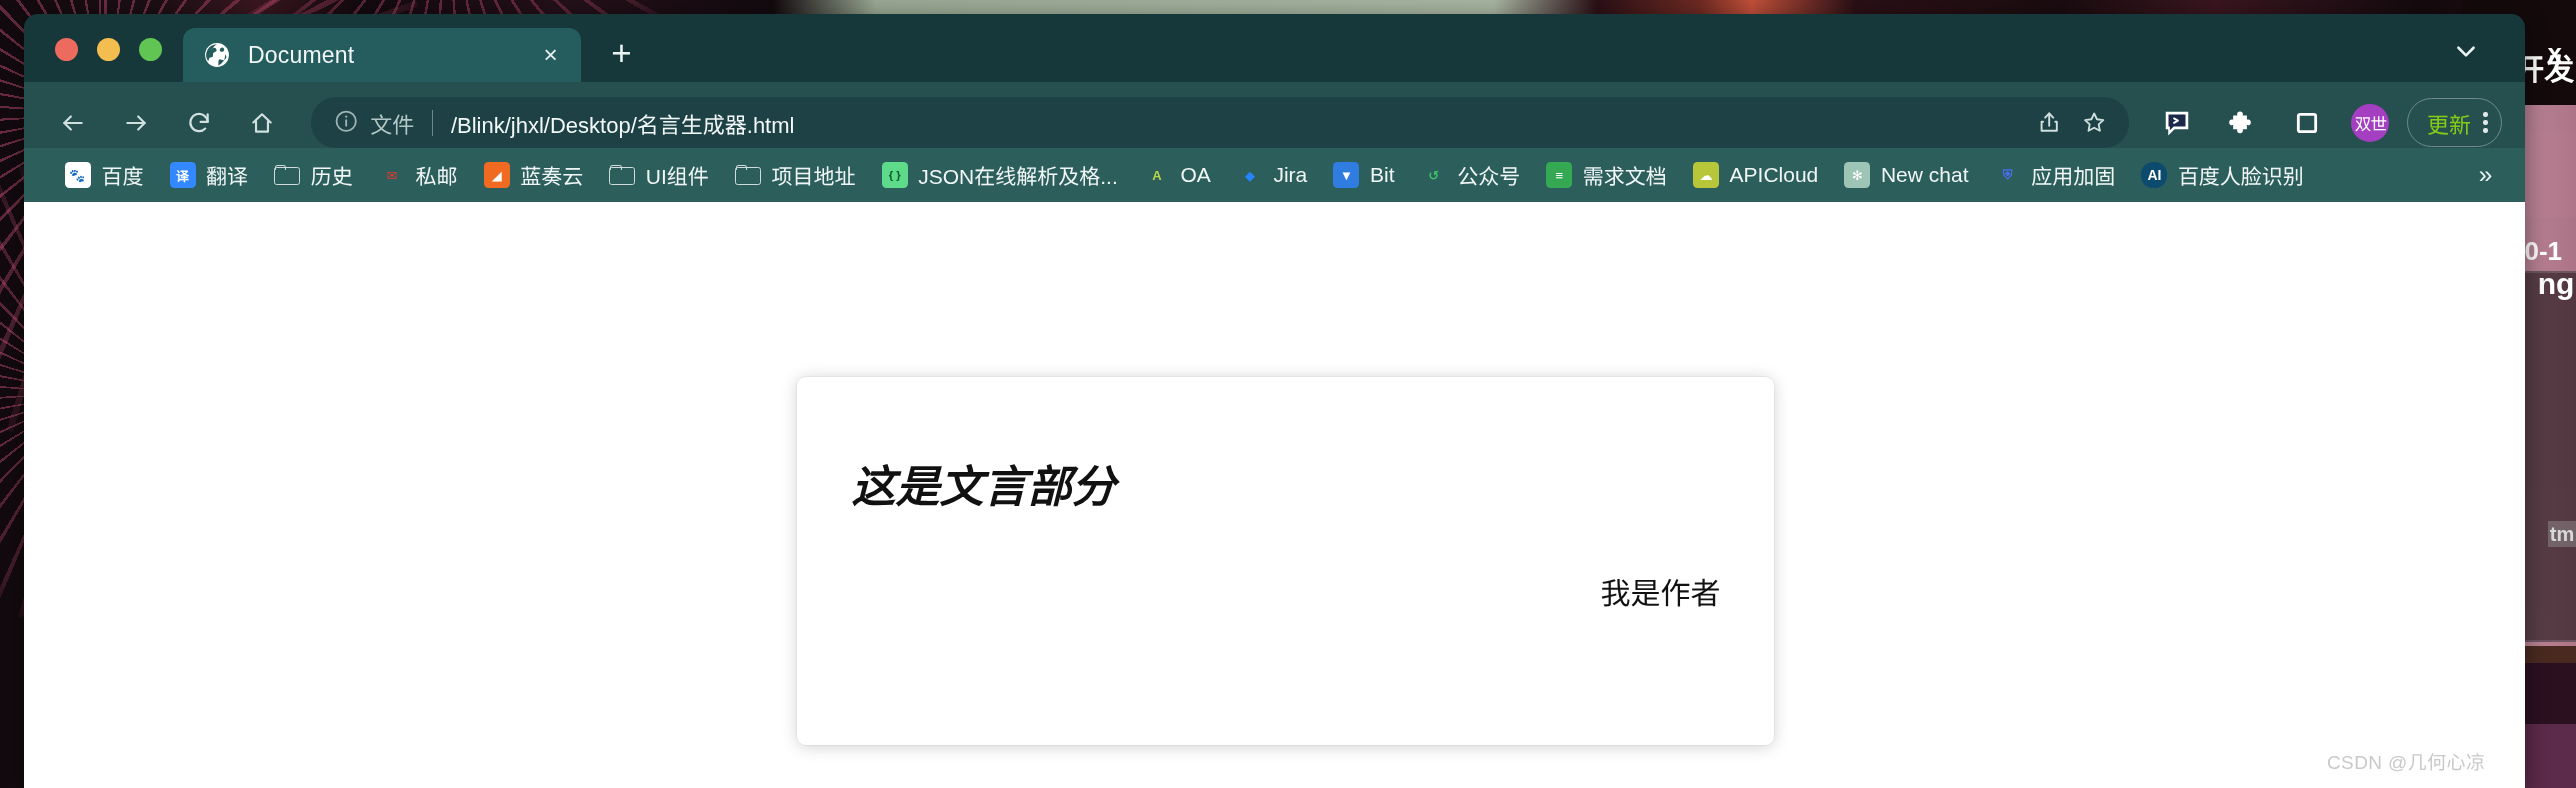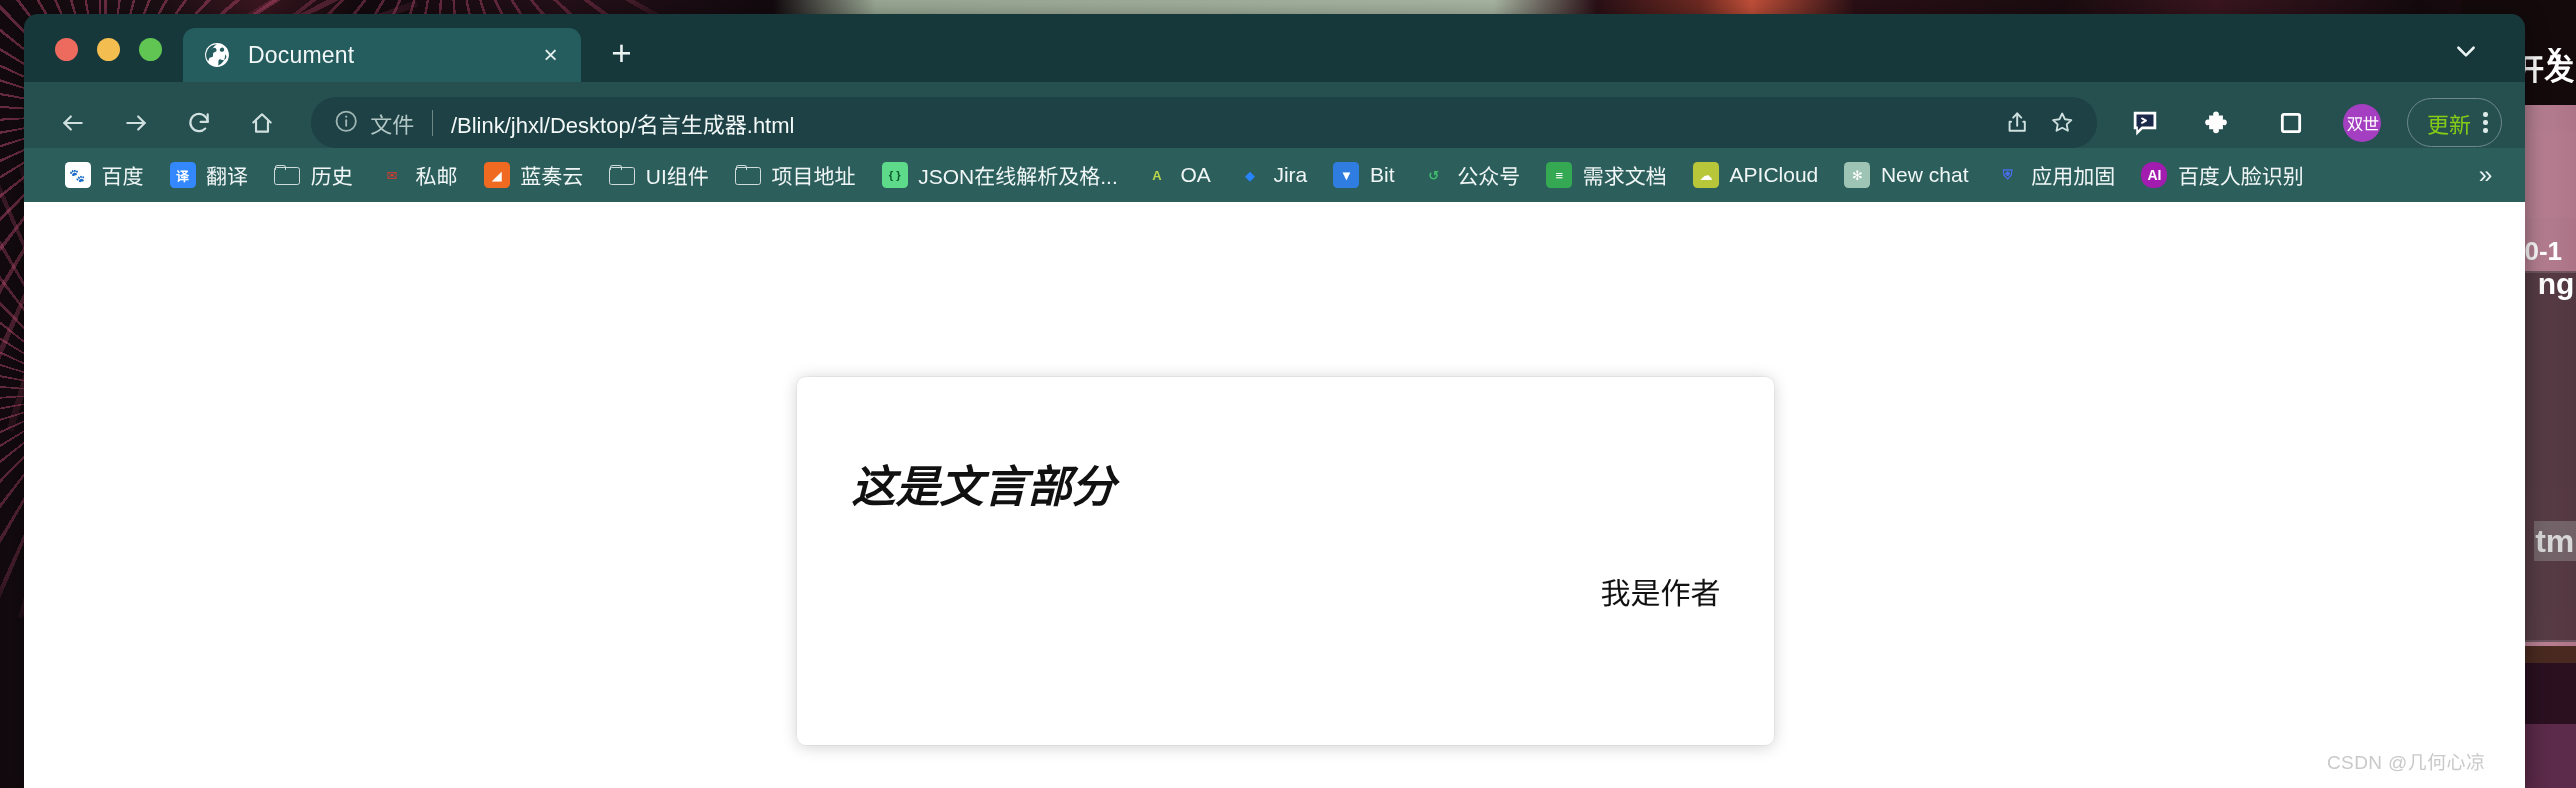--- a/index.html
+++ b/index.html
@@ -65,21 +65,21 @@
     background: rgba(10,6,8,.55);
   }
   .bgtext {
     position:absolute; color:#fff; font-weight:bold;
     font-family:"Liberation Sans", sans-serif; white-space:nowrap;
   }
   #bg-kaifa { right:1.7px;  top:5.2px;   font-size:30px;margin-top:40px; }
   #bg-x     { right:14px; top:38px;  font-size:26px; }
   #bg-num   { right:14px;  top:236px; font-size:26px; }
   #bg-ng    { right:1.7px;  top:267px; font-size:30px; }
-  #bg-tm    { right:0px;  top:521px; font-size:32px; color:#d8d8d8;
+  #bg-tm    { right:0px;  top:521px; font-size:20px; color:#d8d8d8;
               background:rgba(150,150,150,.45); padding:1.7px 1.7px; }
 
   
   #browser {
     position: absolute;
     left: 24.4px; top: 14px;
     width: 2501px; height: 775px;
     border-radius: 14px 14px 0 0;
     overflow: hidden;
     box-shadow: 0 5.2px 23px rgba(0,0,0,.45);
@@ -171,21 +171,21 @@
   }
   #omnibox .url {
     color:#f3f8f8; font-size:22px;
     white-space:nowrap; overflow:hidden; text-overflow:ellipsis;
     flex:1 1 auto; min-width:0;
   }
   #omnibox .obtn {
     width:45px;height:45px;flex:0 0 auto;
     display:flex;align-items:center;justify-content:center;color:#cfe0df;
   }
-  #toolbar-right { display:flex; align-items:center; gap:8px; flex:0 0 auto; margin-left:8.7px; }
+  #toolbar-right { display:flex; align-items:center; gap:0; flex:0 0 auto; margin-left:8.7px; }
   .extbtn {
     width:51px;height:51px;margin-left:14px;
     display:flex;align-items:center;justify-content:center;
     flex:0 0 auto;
   }
   #avatar {
     width:38px;height:38px;border-radius:50%;
     background:#a33fc0;color:#fff;font-size:16.6px;
     display:flex;align-items:center;justify-content:center;
     margin-left:19px;flex:0 0 auto;letter-spacing:-0.9px;
@@ -493,21 +493,21 @@
       </div>
       <div class="bm">
         <span class="bmicon" style="background: rgb(157, 196, 180); color: rgb(255, 255, 255);">✻</span>
         <span class="bmlabel">New chat</span>
       </div>
       <div class="bm">
         <span class="bmicon" style="background: rgb(44, 94, 91); color: rgb(74, 110, 240);">⛨</span>
         <span class="bmlabel">应用加固</span>
       </div>
       <div class="bm">
-        <span class="bmicon" style="background: #a21caf; color: rgb(255, 255, 255); font-size: 14px; border-radius: 12px;">AI</span>
+        <span class="bmicon" style="background: #0c4a6e; color: rgb(255, 255, 255); font-size: 14px; border-radius: 12px;">AI</span>
         <span class="bmlabel">百度人脸识别</span>
       </div>
       <div id="bm-overflow">»</div>
   </div>
 
   <div id="viewport">
     <div id="card">
       <div id="quote-text">这是文言部分</div>
       <div id="quote-author">我是作者</div>
     </div>

